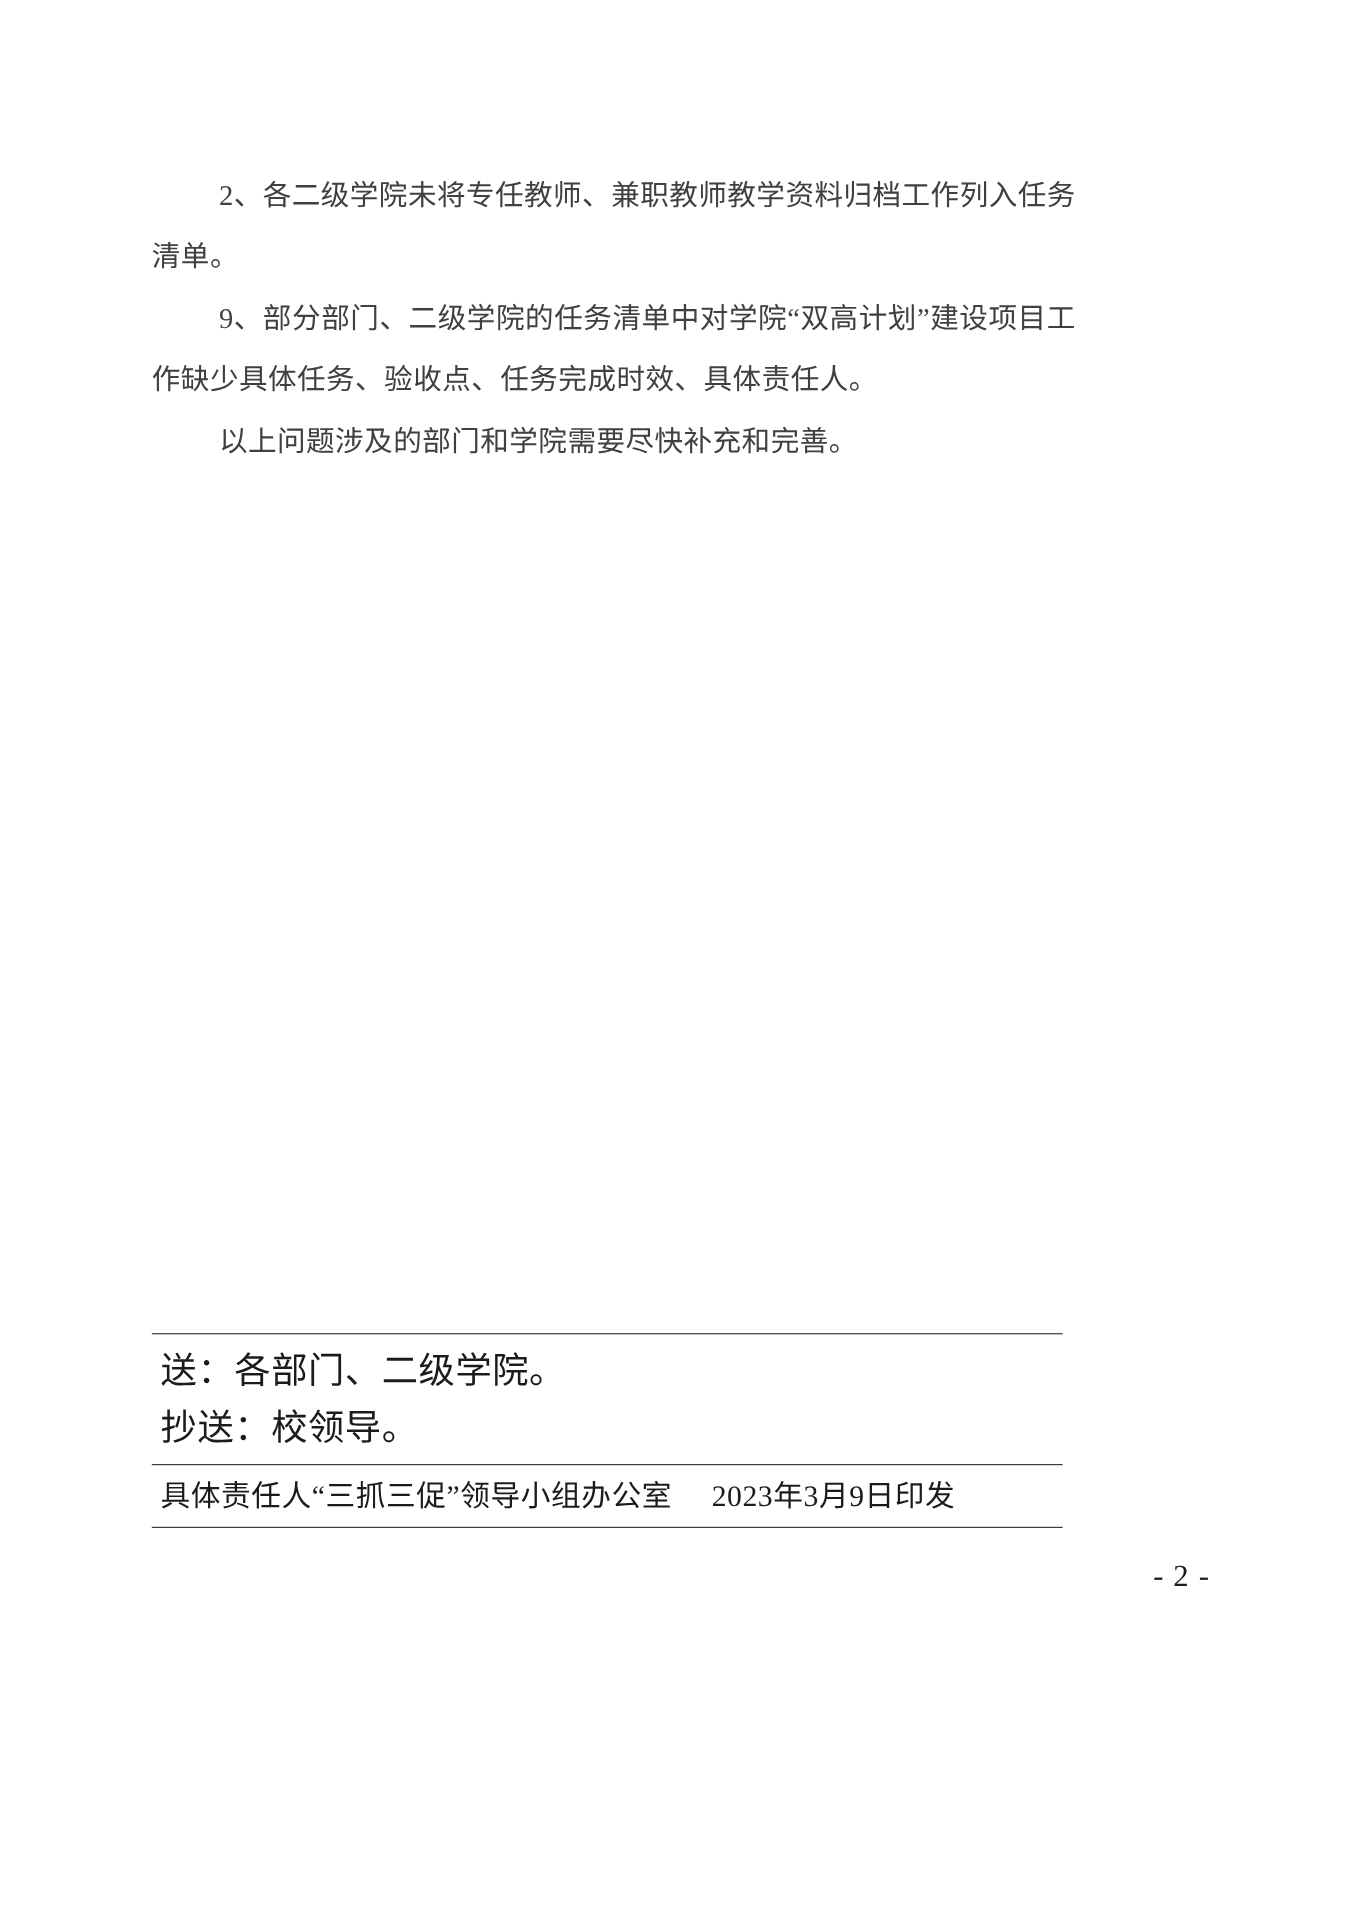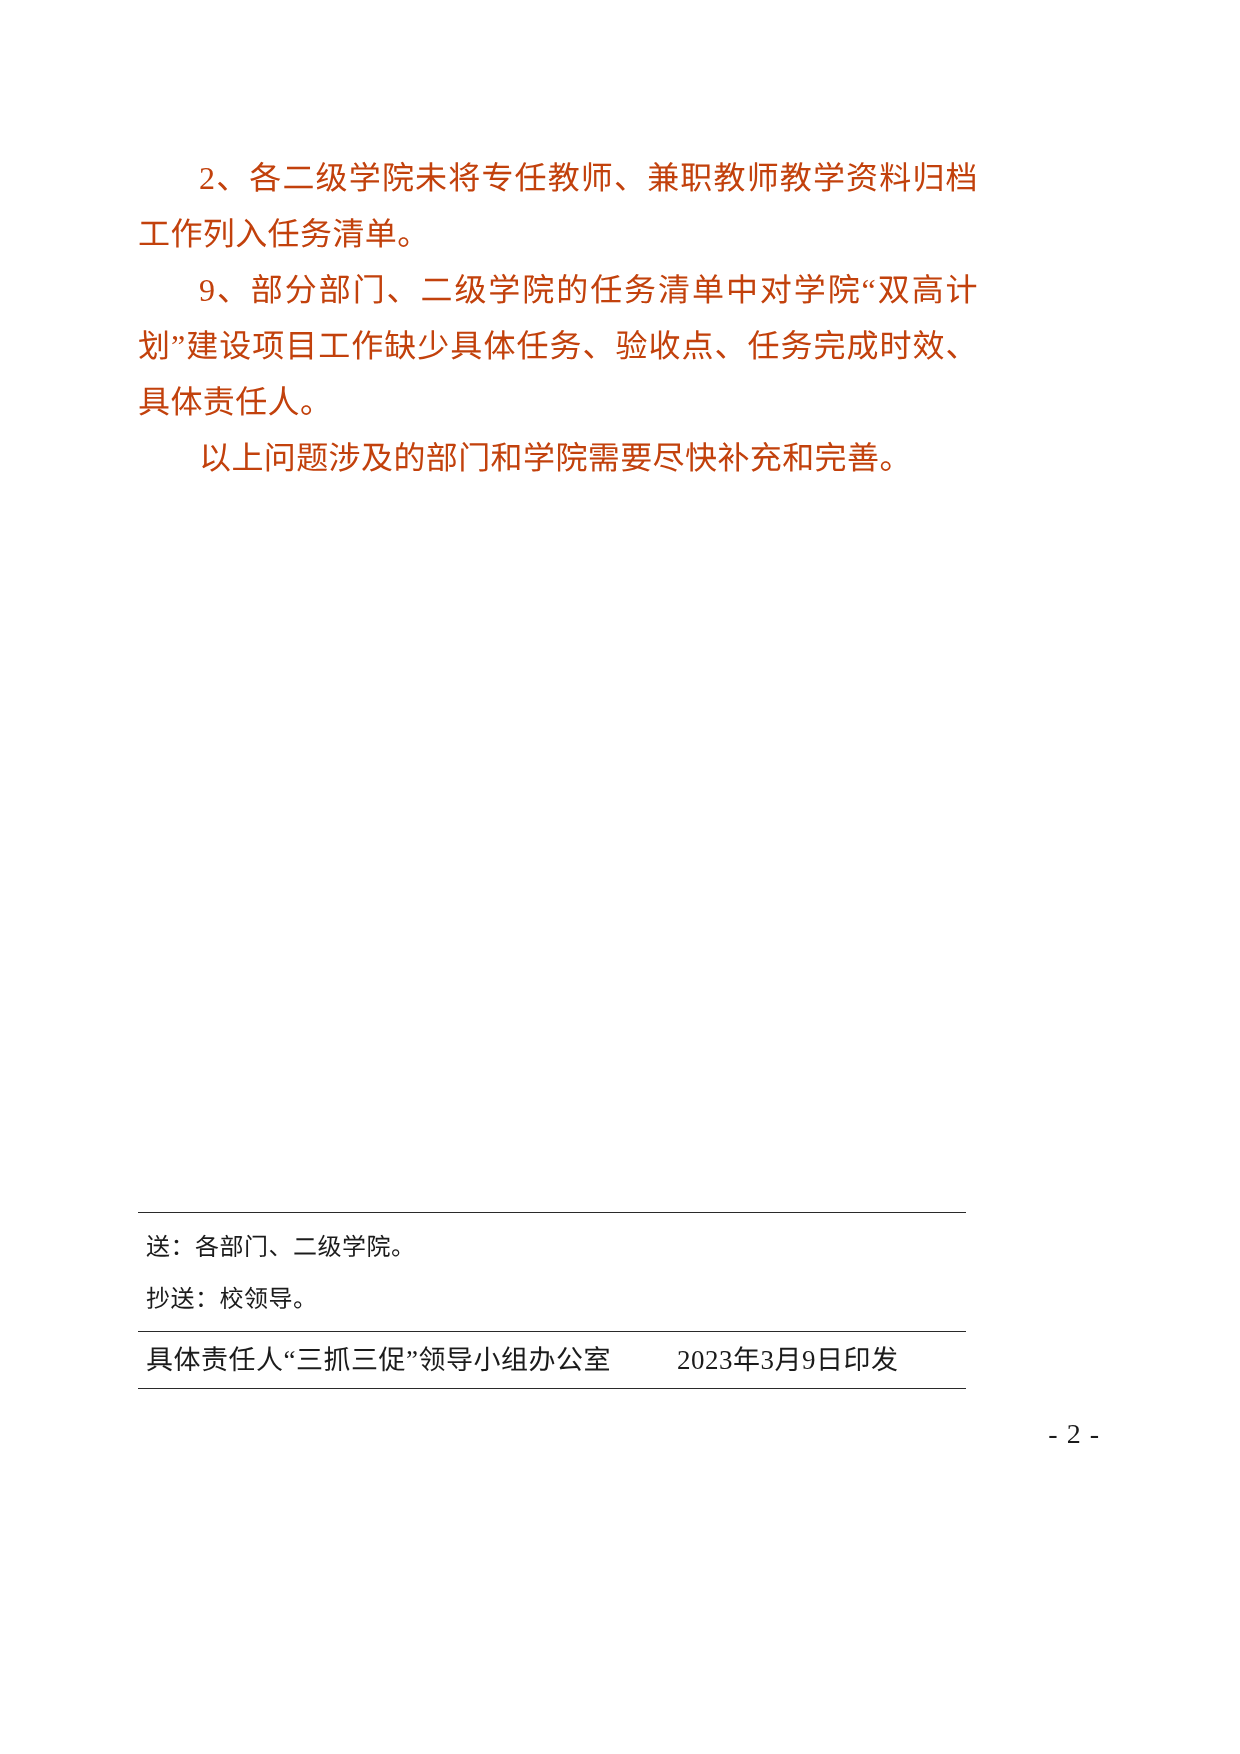--- a/index.html
+++ b/index.html
@@ -24,49 +24,49 @@
     height: 1754px;
     box-sizing: border-box;
   }
   .content {
     position: absolute;
     left: 138px;
     top: 150px;
     width: 840px;
   }
   .para {
-    font-size: 32px;
+    font-size: 26px;
     line-height: 56px;
     letter-spacing: 0.4px;
     text-align: justify;
     text-justify: inter-ideograph;
     margin: 0 0 0 0;
     text-indent: 61px;
-    color: #c2410c;
+    color: #404040;
     font-family: Liberation Serif, serif;
   }
   .para + .para {
     margin-top: 0;
   }
   .footer-block {
     position: absolute;
     left: 138px;
     top: 1212px;
     width: 828px;
   }
   .rule {
     height: 0;
     border-top: 1.6px solid #2a2a2a;
     width: 100%;
   }
   .rule.thin {
     border-top: 1.3px solid #2a2a2a;
   }
   .dist-line {
-    font-size: 24px;
+    font-size: 33px;
     line-height: 52px;
     padding-left: 8px;
     color: #1b1b1b;
     letter-spacing: 0.5px;
   }
   .dist-wrap {
     padding-top: 8px;
     padding-bottom: 6px;
   }
   .issuer-row {
@@ -76,21 +76,21 @@
     line-height: 56px;
     padding-left: 8px;
     color: #1b1b1b;
     letter-spacing: 0.5px;
   }
   .issuer-org {
     white-space: nowrap;
   }
   .issuer-date {
     white-space: nowrap;
-    margin-left: 66px;
+    margin-left: 36px;
   }
   .page-number {
     position: absolute;
     right: 140px;
     top: 1418px;
     font-size: 28px;
     letter-spacing: 1px;
     color: #1b1b1b;
   }
 </style>

